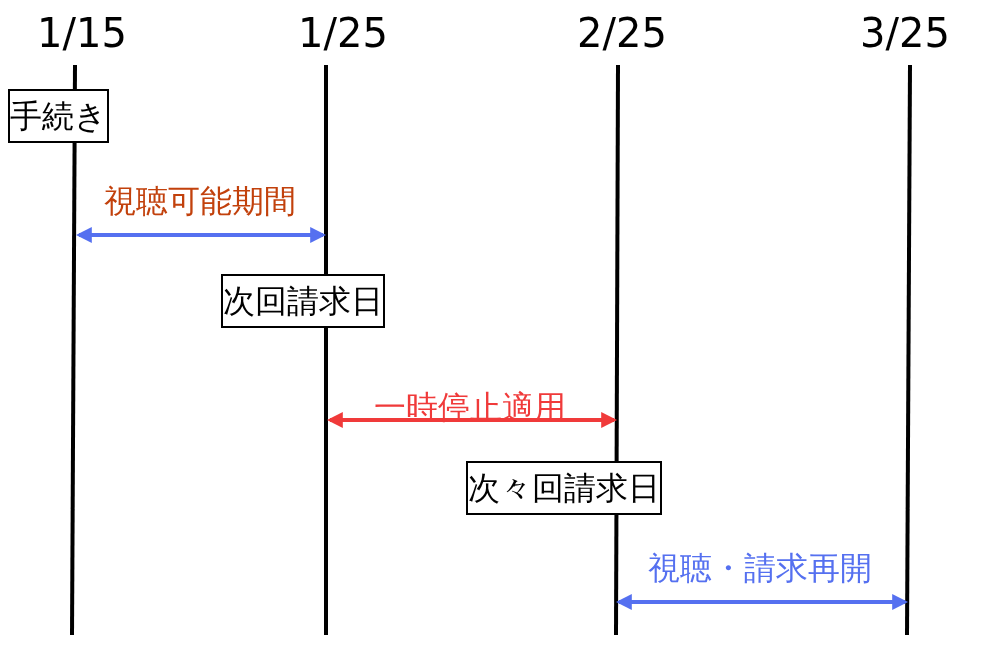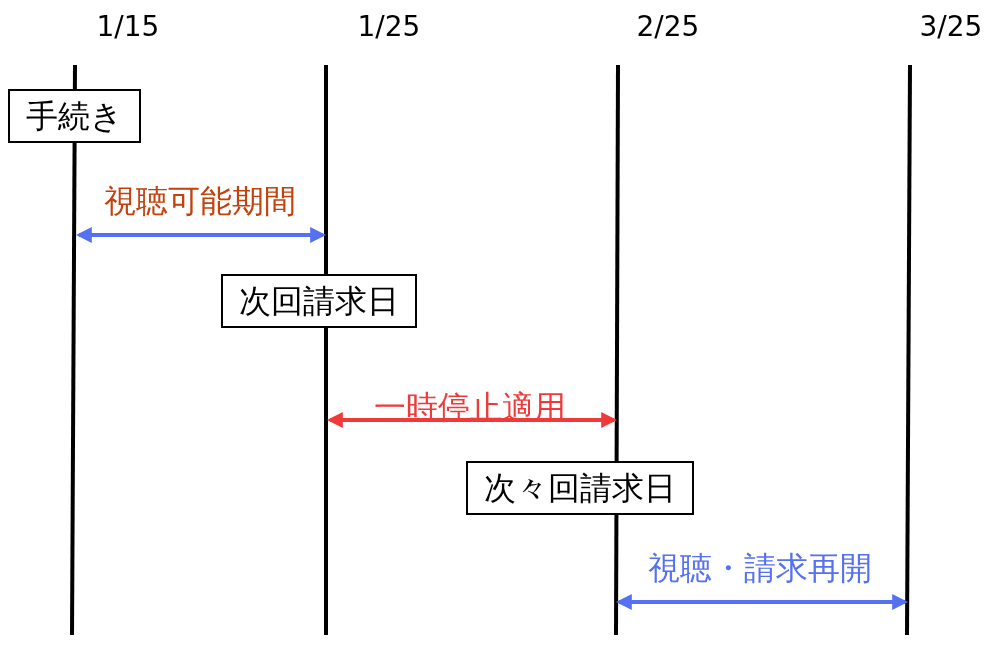--- a/index.html
+++ b/index.html
@@ -1,19 +1,19 @@
 <!DOCTYPE html>
 <html><head>
 <meta charset="utf-8">
 <style>
   html,body{margin:0;padding:0;background:#fff;}
   body{width:1000px;height:650px;position:relative;overflow:hidden;font-family:"DejaVu Sans",sans-serif;}
   svg{position:absolute;left:0;top:0;}
-  .date{position:absolute;top:10px;font-size:28px;color:#000;transform:translateX(-50%);white-space:nowrap;margin-left:46px;}
-  .box{position:absolute;background:#fff;border:2px solid #000;font-size:32px;color:#000;padding:2px 16px;white-space:nowrap;line-height:46px;}
+  .date{position:absolute;top:10px;font-size:40px;color:#000;transform:translateX(-50%);white-space:nowrap;}
+  .box{position:absolute;background:#fff;border:2px solid #000;font-size:32px;color:#000;padding:2px 0;white-space:nowrap;line-height:46px;}
   .span-label{position:absolute;font-size:32px;white-space:nowrap;transform:translateX(-50%);}
 </style>
 </head>
 <body>
 
 <svg width="1000" height="650">
   <defs>
     <marker id="ab" viewBox="0 0 10 10" refX="8" refY="5" markerWidth="4" markerHeight="4" orient="auto-start-reverse">
         <path d="M0,0 L10,5 L0,10 z" fill="#5570f0"></path>
       </marker>

